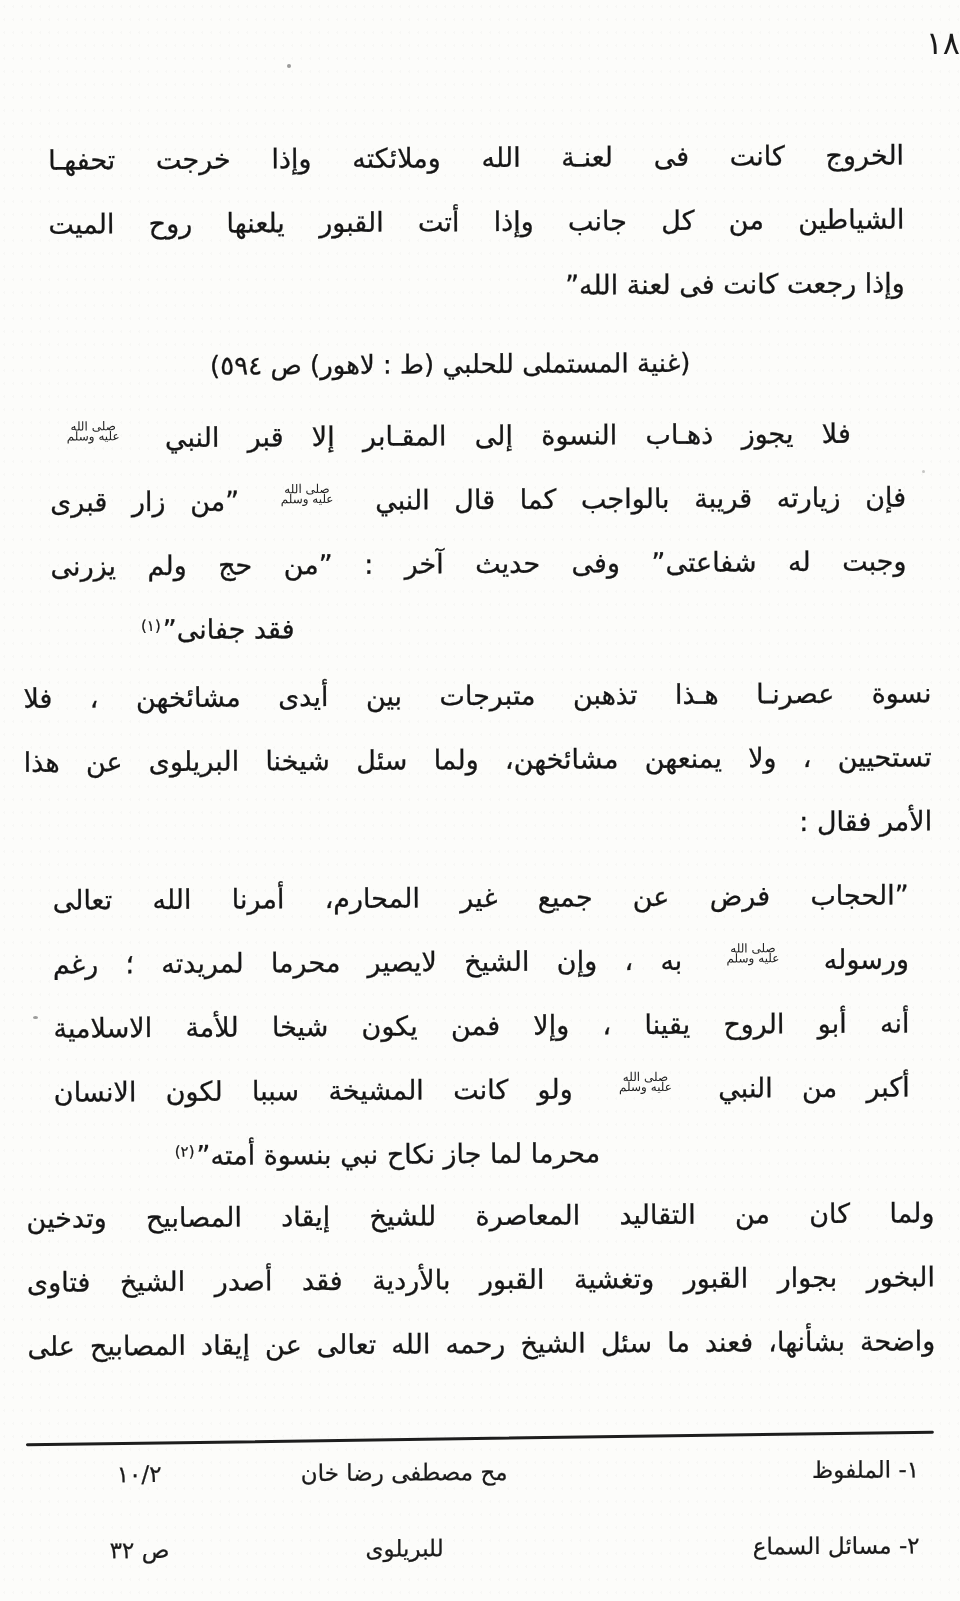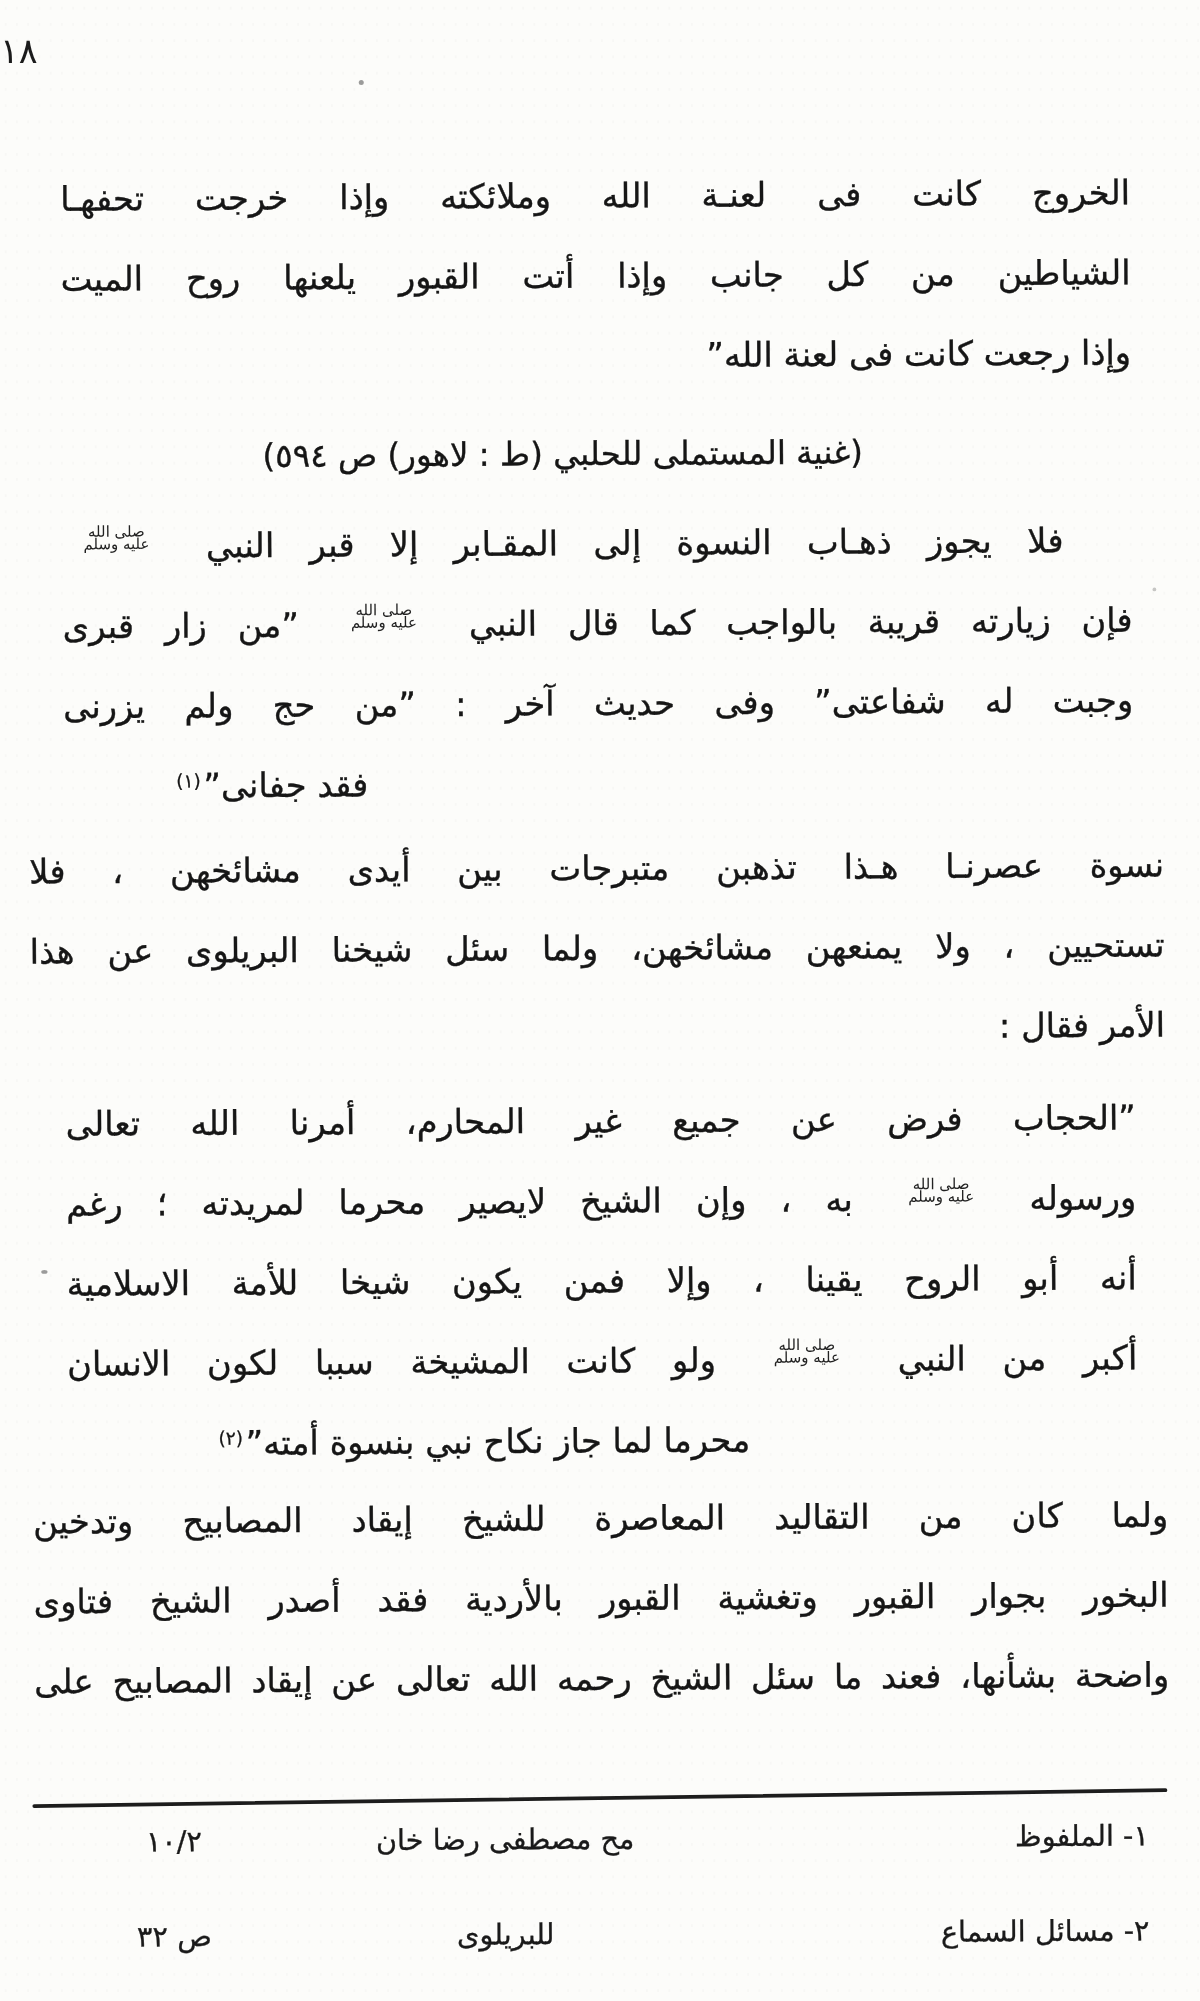--- a/index.html
+++ b/index.html
@@ -11,21 +11,21 @@
     background:#fcfcfa;
     background-image:radial-gradient(rgba(0,0,0,0.018) 1px, transparent 1px);
     background-size:9px 13px;
     font-family:"DejaVu Sans", sans-serif;
     color:#151515;
     direction:rtl;
     overflow:hidden;
   }
   .pagenum{
     position:absolute;top:24px;left:0;right:0;
-    text-align:left;font-size:28px;letter-spacing:2px;color:#1b1b1b;font-family:Liberation Serif, serif;
+    text-align:right;font-size:32px;letter-spacing:2px;color:#1b1b1b;font-family:Liberation Serif, serif;
   }
   .scan-body{
     position:absolute;inset:0;
     transform:rotate(-0.35deg);
     transform-origin:50% 50%;
   }
   .block{position:absolute;}
   .line{
     font-size:27px;
     line-height:64px;

